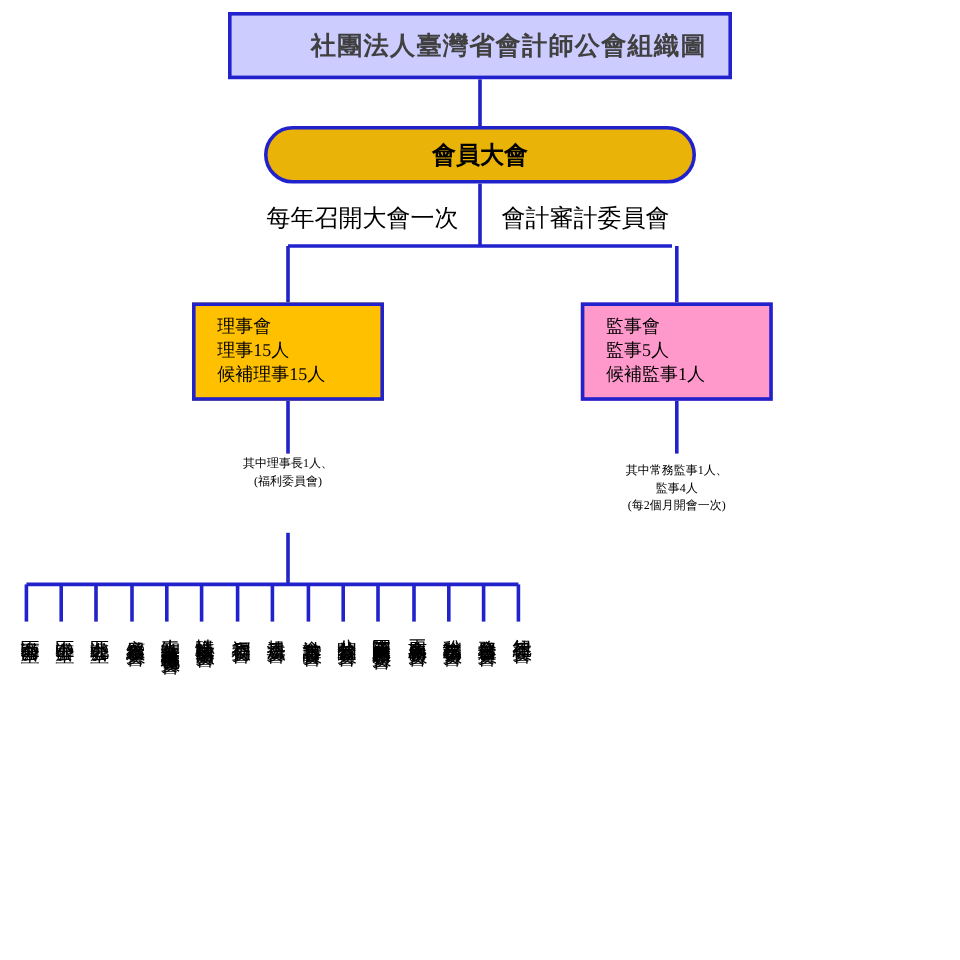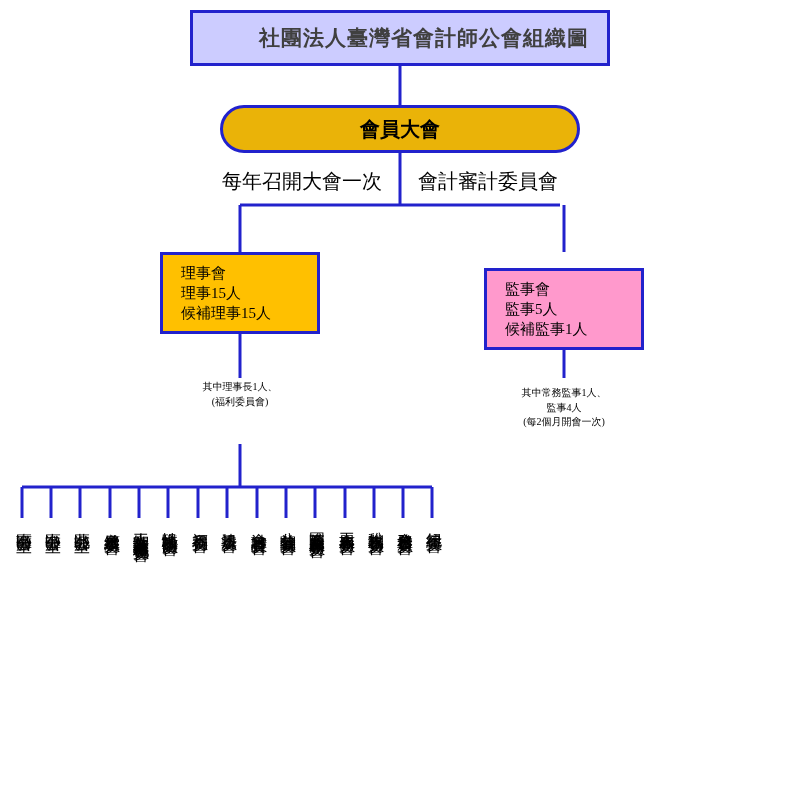--- a/index.html
+++ b/index.html
@@ -91,21 +91,20 @@
     top: 252px;
     width: 160px;
     height: 82px;
     background: #ff99cc;
     border: 3px solid #2222cc;
     font-size: 15px;
     padding: 4px 0 4px 18px;
     text-align: left;
     align-items: flex-start;
     line-height: 1.35;
-    margin-top: 16px;
   }
   .note {
     position: absolute;
     font-size: 10px;
     text-align: center;
     line-height: 1.45;
     white-space: nowrap;
   }
   #board-note {
     left: 130px;

